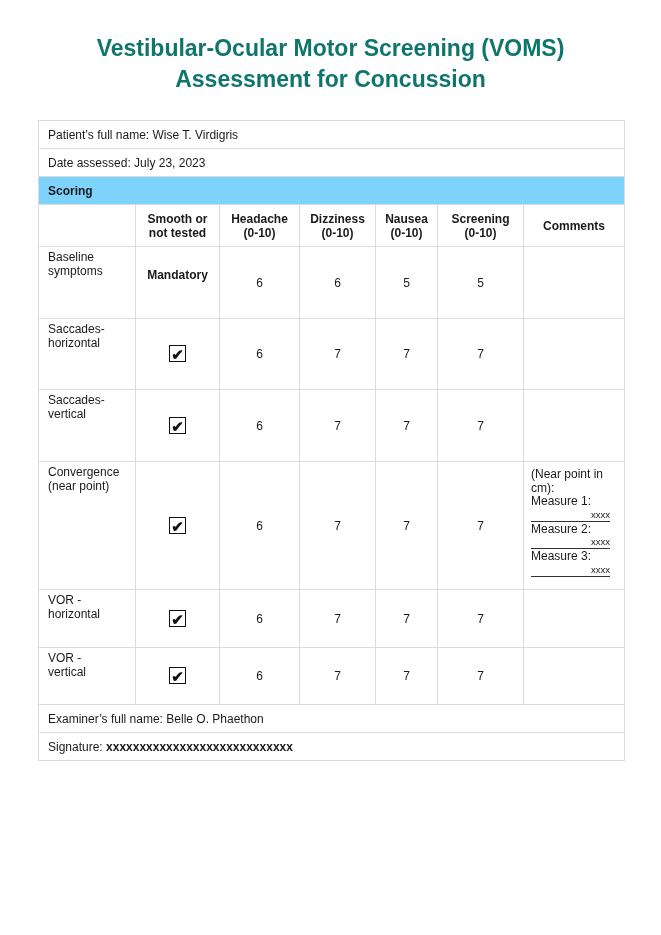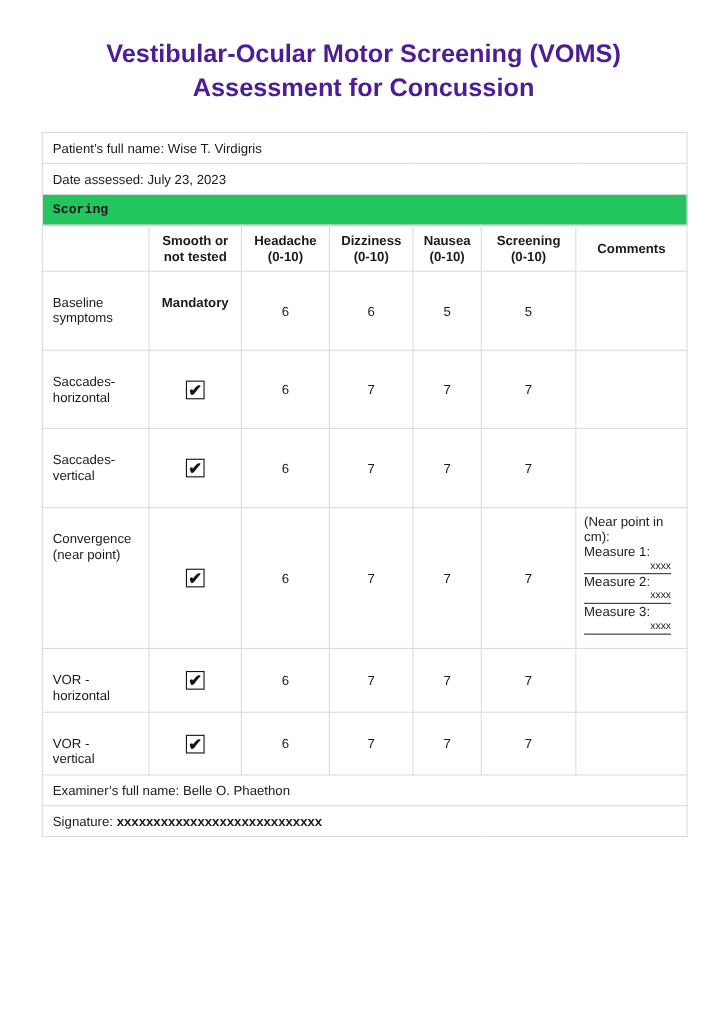--- a/index.html
+++ b/index.html
@@ -1,23 +1,23 @@
 <!DOCTYPE html>
 <html><head>
 <meta charset="utf-8">
 <style>
   html, body { margin: 0; padding: 0; background: #ffffff; }
   body { width: 661px; height: 935px; position: relative; font-family: "Liberation Sans", sans-serif; color: #1a1a1a; }
-  .title { position: absolute; top: 33px; left: 0; width: 661px; text-align: center; font-weight: bold; font-size: 23px; line-height: 31px; color: #4c1d95; }
+  .title { position: absolute; top: 33px; left: 0; width: 661px; text-align: center; font-weight: bold; font-size: 23px; line-height: 31px; color: #0f766e; }
   table.form { position: absolute; top: 120px; left: 38px; width: 586px; border-collapse: collapse; table-layout: fixed; font-size: 12px; }
   table.form td { border: 1px solid #dcdcdc; padding: 0 9px; vertical-align: middle; }
   .full { height: 27px; }
-  .scoring { background: #22c55e; font-weight: bold; height: 27px; font-family: Liberation Mono, monospace; }
+  .scoring { background: #7dd3fc; font-weight: bold; height: 27px; }
   .hdr td { height: 41px; text-align: center; font-weight: bold; vertical-align: top; padding-top: 7px; line-height: 14px; }
-  .row td.label { vertical-align: top; padding-top: 21px; line-height: 14px; text-align: left; }
+  .row td.label { vertical-align: top; padding-top: 3px; line-height: 14px; text-align: left; }
   .row td.c { text-align: center; }
   .mand { font-weight: bold; vertical-align: top !important; padding-top: 21px !important; }
   .chk { display: inline-block; width: 17px; height: 17px; border: 1.5px solid #111; line-height: 17px; text-align: center; font-size: 15px; font-weight: bold; color: #111; box-sizing: border-box; }
   .comm { font-size: 12px; line-height: 13.5px; text-align: left; vertical-align: top !important; padding: 6px 14px 6px 7px !important; }
   .meas { text-align: left; }
   .measval { text-align: right; font-size: 9.5px; line-height: 11px; border-bottom: 1px solid #333; padding-bottom: 1px; margin-bottom: 1px; }
   .sig { font-weight: bold; }
 </style>
 </head>
 <body>

